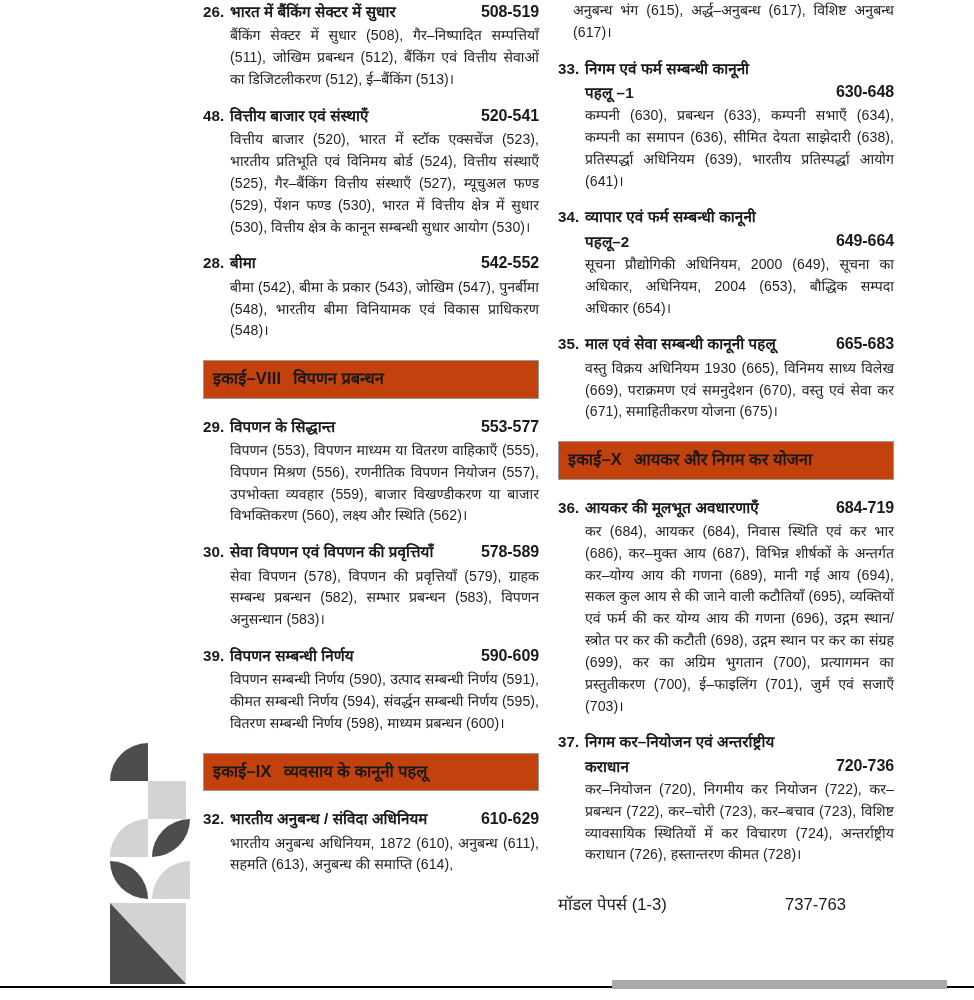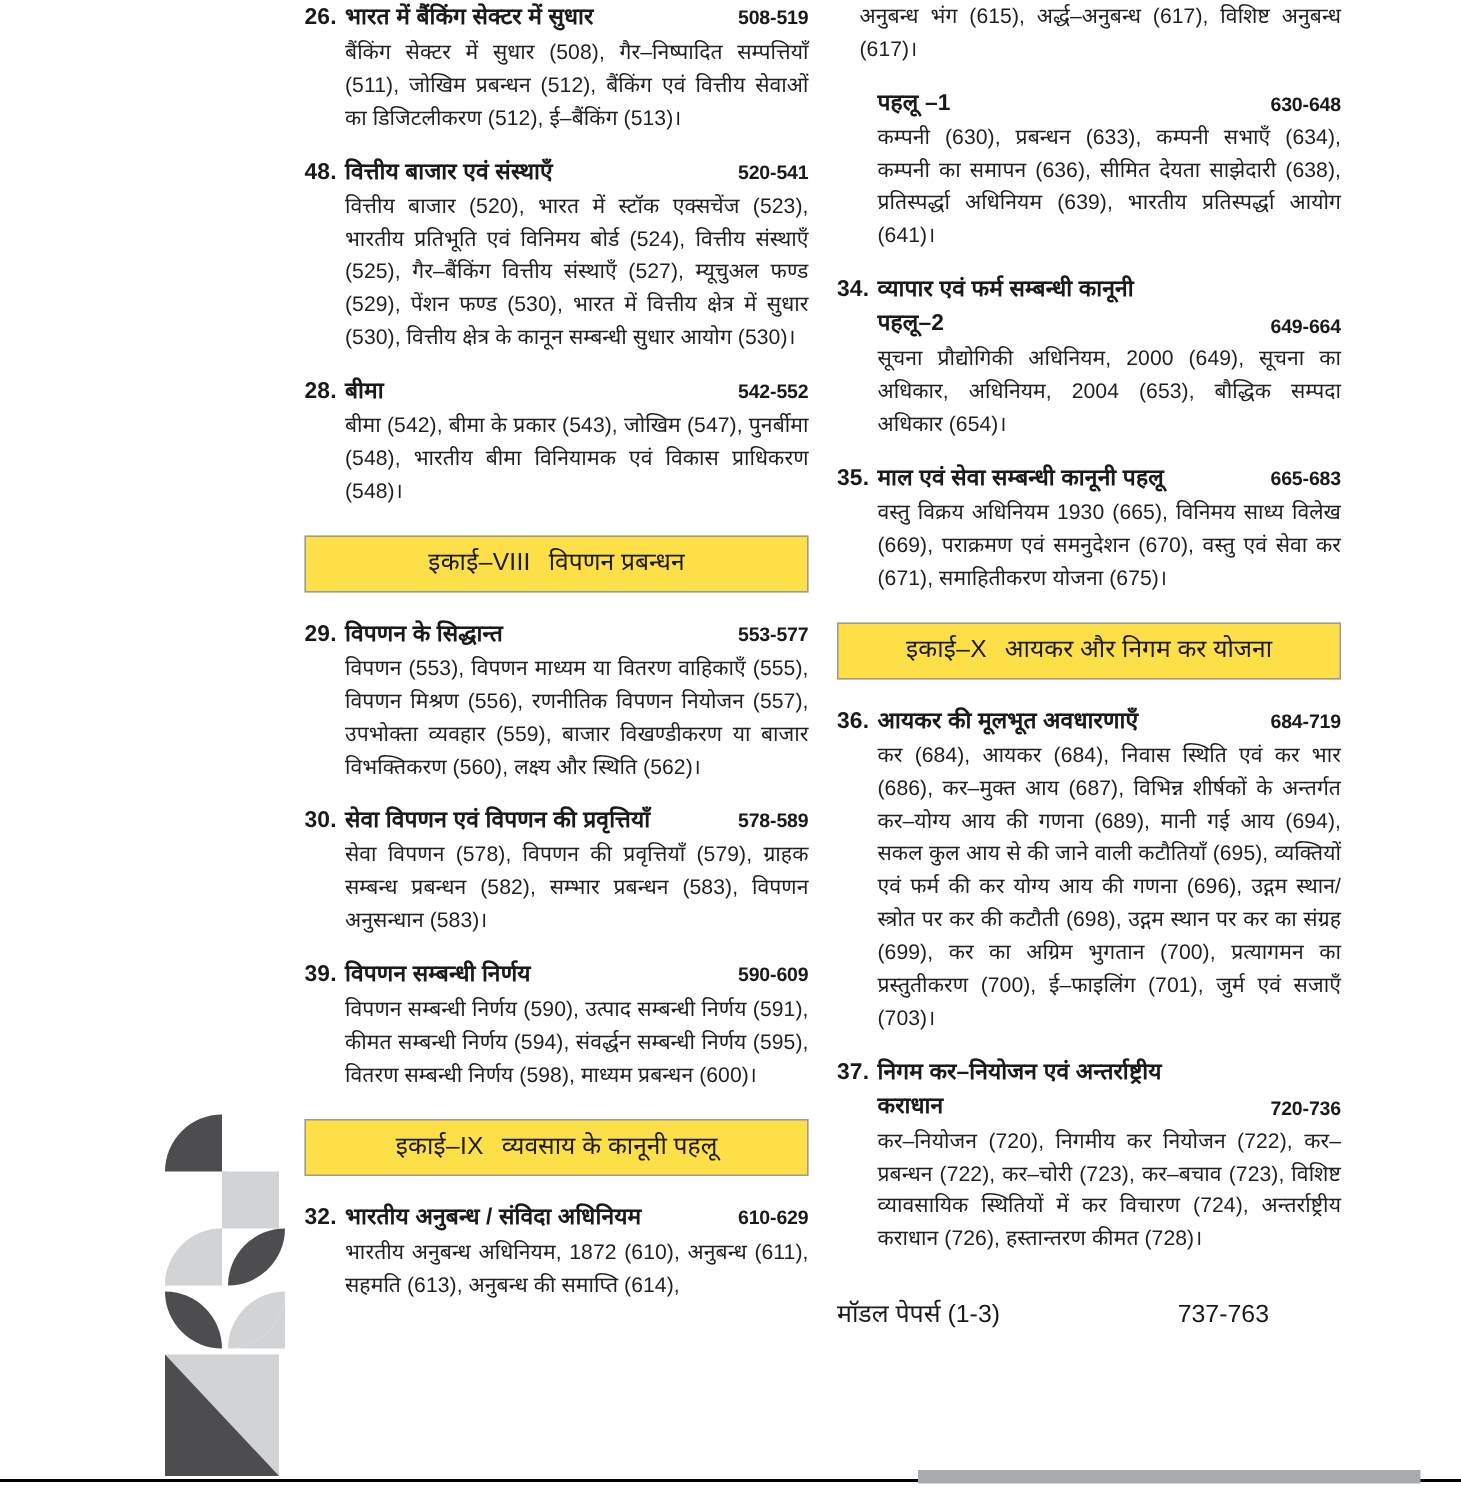--- a/index.html
+++ b/index.html
@@ -50,21 +50,21 @@
     flex: 0 0 auto;
     width: 27px;
     text-align: left;
   }
   .entry-title {
     flex: 1 1 auto;
     padding-right: 6px;
   }
   .entry-pages {
     flex: 0 0 auto;
-    font-size: 13px;
+    font-size: 16px;
     white-space: nowrap;
     letter-spacing: -.1px;
   }
   
   .entry-head.two-line {
     display: block;
   }
   .entry-head.two-line .line1 {
     display: flex;
   }
@@ -85,25 +85,24 @@
     letter-spacing: .05px;
     color: #1f1f1f;
   }
 
   
   .unit-box {
     border: 1px solid #9a9a9a;
     padding: 7px 9px 8px 9px;
     margin: 18px 0 16px 0;
     font-size: 16.4px;
-    font-weight: normal;
+    font-weight: bold;
     line-height: 1.3;
-    background: #fde047;
+    background: #c2410c;
     white-space: nowrap;
-    text-align: center;
   }
   .unit-box .unit-label { letter-spacing: .2px; }
   .unit-box .unit-name { margin-left: 12px; }
 
   
   .final-line {
     display: flex;
     align-items: baseline;
     font-weight: normal;
     font-size: 16.6px;
@@ -203,20 +202,24 @@
         </div>
         <div class="entry-desc">भारतीय अनुबन्ध अधिनियम, 1872 (610), अनुबन्ध (611), सहमति (613), अनुबन्ध की समाप्ति (614),</div>
       </div>
     </div>
   <div class="col col-right">
       <div class="entry">
         <div class="entry-desc" style="margin-left: 15px; margin-top: 0px;">अनुबन्ध भंग (615), अर्द्ध–अनुबन्ध (617), विशिष्ट अनुबन्ध (617)।</div>
       </div>
       <div class="entry">
         <div class="entry-head two-line">
+          <div class="line1">
+            <span class="entry-num">33.</span>
+            <span class="entry-title">निगम एवं फर्म सम्बन्धी कानूनी</span>
+          </div>
           <div class="line2">
             <span class="entry-title">पहलू –1</span>
             <span class="entry-pages">630-648</span>
           </div>
         </div>
         <div class="entry-desc">कम्पनी (630), प्रबन्धन (633), कम्पनी सभाएँ (634), कम्पनी का समापन (636), सीमित देयता साझेदारी (638), प्रतिस्पर्द्धा अधिनियम (639), भारतीय प्रतिस्पर्द्धा आयोग (641)।</div>
       </div>
       <div class="entry">
         <div class="entry-head two-line">
           <div class="line1">

